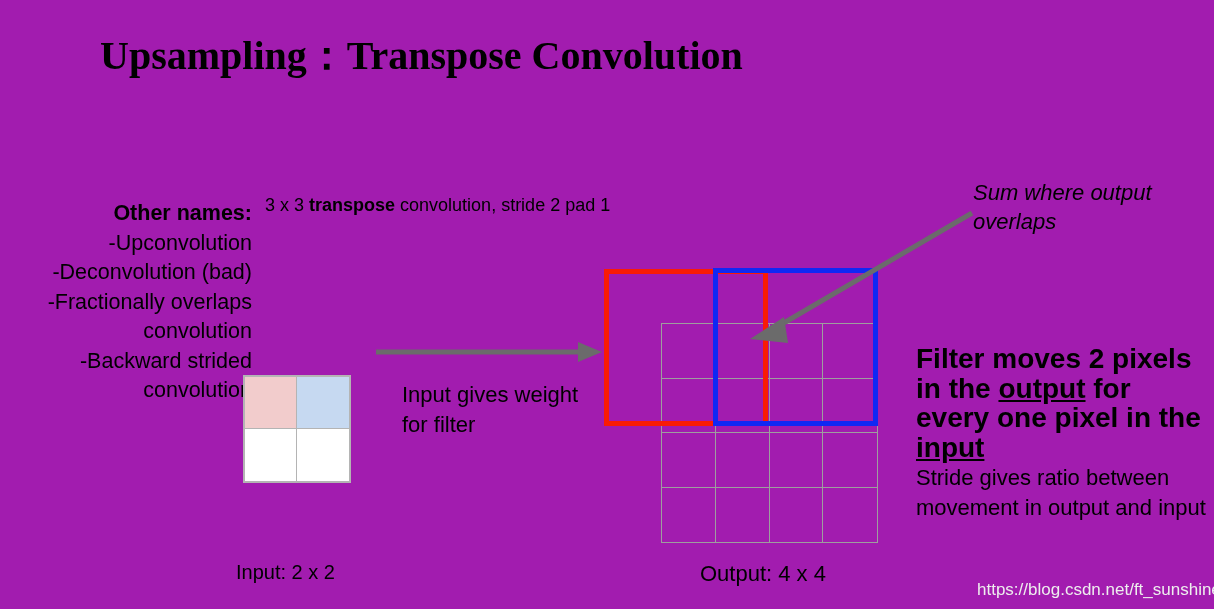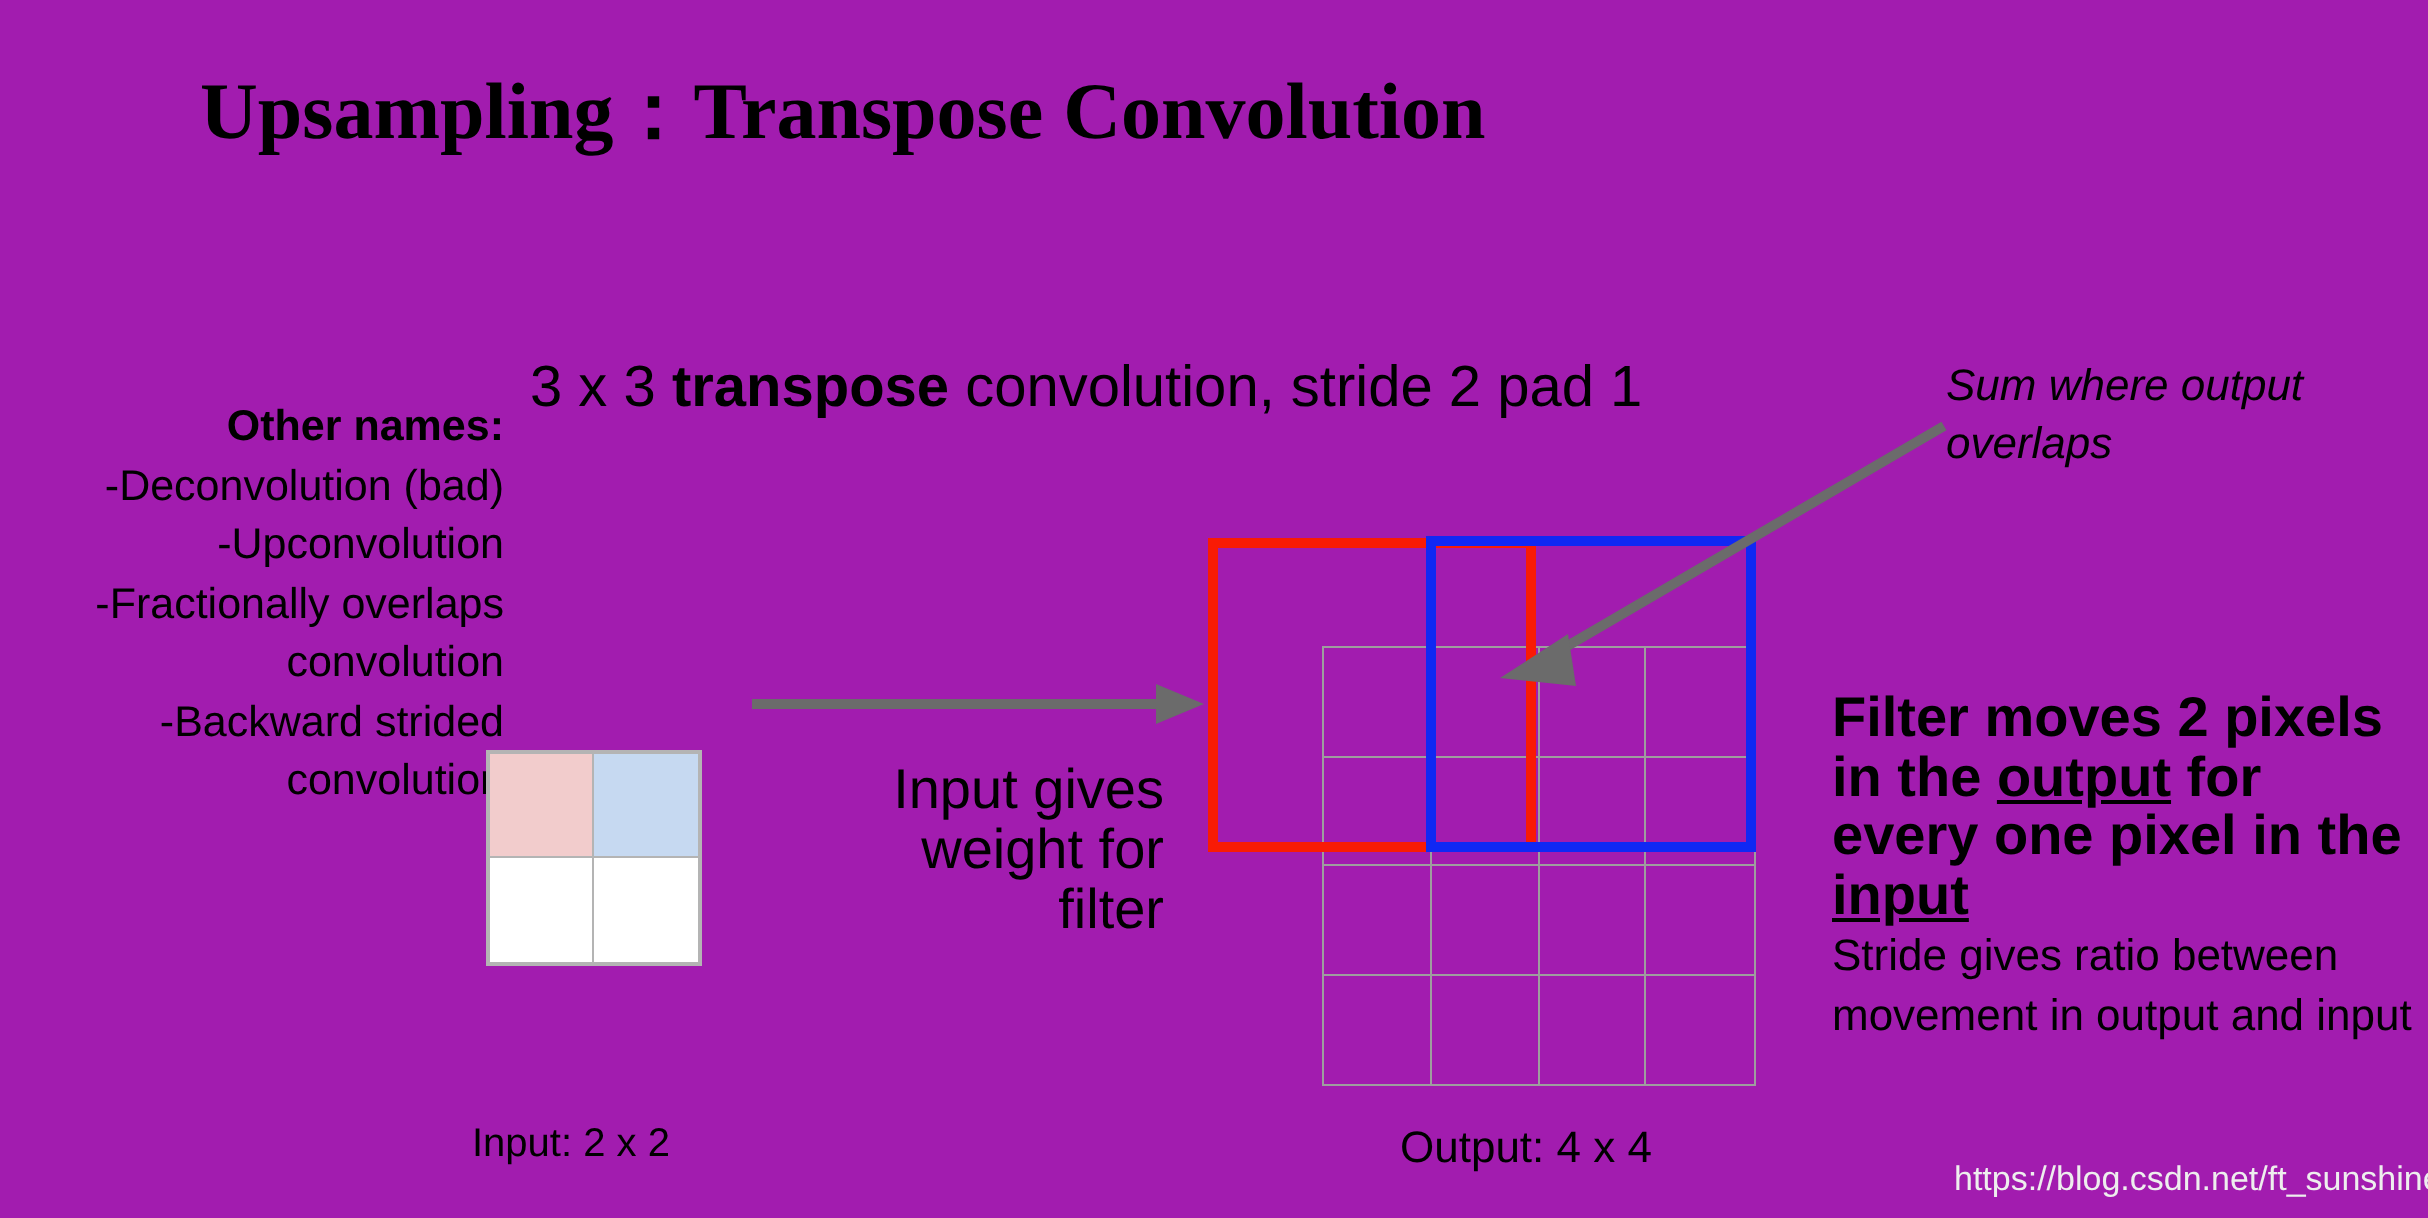--- a/index.html
+++ b/index.html
@@ -46,22 +46,22 @@
   #other-names ul {
     list-style: none;
     margin: 0;
     padding: 0;
   }
 
   
   #diagram-heading {
     position: absolute;
     left: 265px;
-    top: 178px;
-    font-size: 29px;
+    top: 195px;
+    font-size: 18px;
     white-space: nowrap;
   }
   #diagram-heading .b { font-weight: bold; }
 
   
   #input-grid {
     position: absolute;
     left: 243px;
     top: 375px;
     width: 108px;
@@ -95,23 +95,22 @@
     left: 374px;
     top: 338px;
     width: 230px;
     height: 28px;
   }
   #arrow-caption {
     position: absolute;
     left: 402px;
     top: 380px;
     width: 180px;
-    font-size: 28px;
+    font-size: 22px;
     line-height: 30px;
-    text-align: right;
   }
 
   
   #output-grid {
     position: absolute;
     left: 661px;
     top: 323px;
     width: 217px;
     height: 220px;
     display: grid;
@@ -210,22 +209,22 @@
 </head>
 <body>
 
 <div id="slide">
 
   <div id="title">Upsampling：Transpose Convolution</div>
 
   <div id="other-names">
     <div class="heading">Other names:</div>
     <ul>
+      <li>-Upconvolution</li>
       <li>-Deconvolution (bad)</li>
-      <li>-Upconvolution</li>
       <li>-Fractionally overlaps convolution</li>
       <li>-Backward strided convolution</li>
     </ul>
   </div>
 
   <div id="diagram-heading">
     <span>3 x 3 </span><span class="b">transpose</span><span> convolution, stride 2 pad 1</span>
   </div>
 
   <div id="input-grid">

